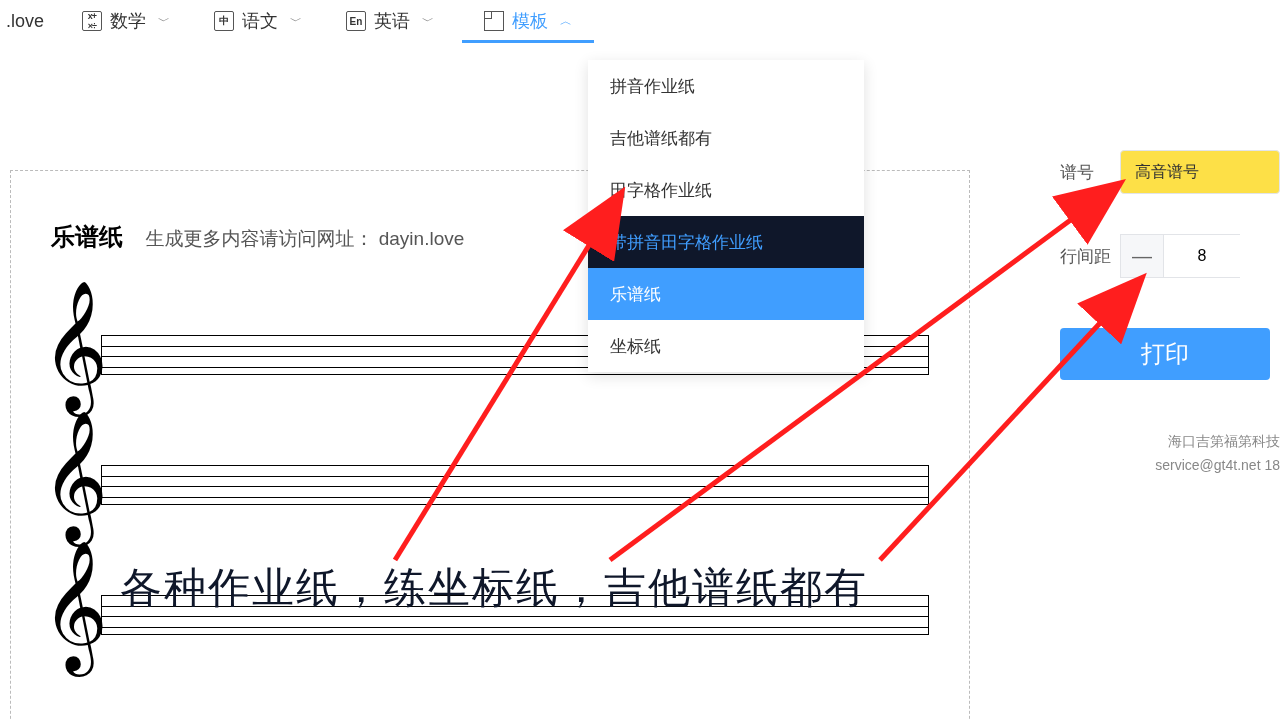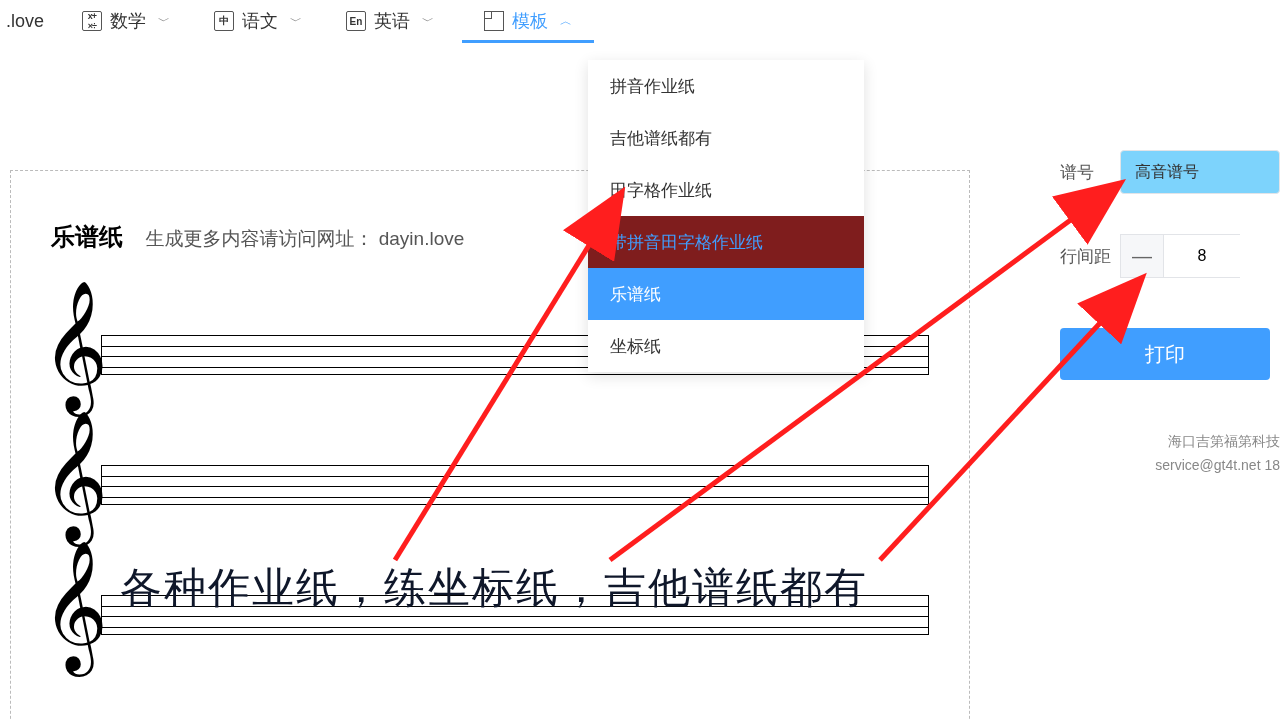--- a/index.html
+++ b/index.html
@@ -15,45 +15,45 @@
   .navitem.active::after{content:"";position:absolute;left:0;right:0;bottom:-1px;height:3px;background:#409eff;}
   .navicon{display:inline-flex;width:20px;height:20px;border:1.5px solid #555;border-radius:2px;align-items:center;justify-content:center;font-size:10px;font-weight:bold;}
   .navicon.math{font-size:9px;letter-spacing:-1px;}
   .navicon.tmpl{border:none;width:20px;height:20px;position:relative;}
   .navicon.tmpl::before{content:"";position:absolute;inset:0;border:1.5px solid #555;}
   .navicon.tmpl::after{content:"";position:absolute;left:0;top:0;width:7px;height:7px;border-right:1.5px solid #555;border-bottom:1.5px solid #555;}
   
   
   .dropdown{position:absolute;left:588px;top:60px;width:276px;background:#fff;box-shadow:0 4px 14px rgba(0,0,0,.12);z-index:50;}
   .dropdown .opt{height:52px;display:flex;align-items:center;padding:0 22px;font-size:17px;color:#333;cursor:pointer;text-align:center;}
-  .dropdown .opt.hover{background:#7f1d1d;color:#409eff;}
+  .dropdown .opt.hover{background:#0f172a;color:#409eff;}
   .dropdown .opt.selected{background:#409eff;color:#fff;}
   
   
   .doc{position:absolute;left:10px;top:170px;width:960px;border:1px dashed #bbb;padding:50px 40px 120px 40px;}
   .doc h1{font-size:24px;font-weight:700;display:inline-block;margin-right:18px;}
   .doc .sub{font-size:19px;color:#555;}
   .staffblock{margin-top:70px;}
   .staff{position:relative;height:70px;margin-bottom:60px;}
   .staff .lines{position:absolute;left:50px;right:0;top:12px;height:40px;border-top:1.2px solid #000;border-bottom:1.2px solid #000;}
   .staff .lines::before{content:"";position:absolute;left:0;right:0;top:10px;height:20px;border-top:1.2px solid #000;border-bottom:1.2px solid #000;}
   .staff .lines::after{content:"";position:absolute;left:0;right:0;top:20px;border-top:1.2px solid #000;}
   .staff .lines .cap{position:absolute;top:-1px;bottom:-1px;width:1.2px;background:#000;}
   .staff .lines .cap.l{left:0;} .staff .lines .cap.r{right:0;}
   .staff .clef{position:absolute;left:0;top:-14px;font-size:78px;line-height:1;font-family:"Segoe UI Symbol","Noto Music",serif;}
   
   
   .panel{position:absolute;right:0;top:150px;width:220px;}
   .frow{display:flex;align-items:center;margin-bottom:40px;}
   .frow .flabel{width:60px;font-size:17px;color:#555;}
-  .frow .fctrl{flex:1;height:44px;border:1px solid #e2e4e8;border-radius:4px;display:flex;align-items:center;padding:0 14px;font-size:16px;color:#333;background:#7dd3fc;}
+  .frow .fctrl{flex:1;height:44px;border:1px solid #e2e4e8;border-radius:4px;display:flex;align-items:center;padding:0 14px;font-size:16px;color:#333;background:#fde047;}
   .stepper{display:flex;align-items:center;height:44px;}
   .stepper .btn{width:44px;height:44px;border:1px solid #e2e4e8;background:#f6f7f9;display:flex;align-items:center;justify-content:center;font-size:20px;color:#666;cursor:pointer;}
   .stepper .val{width:76px;height:44px;border-top:1px solid #e2e4e8;border-bottom:1px solid #e2e4e8;display:flex;align-items:center;justify-content:center;font-size:16px;}
-  .printbtn{width:210px;height:52px;background:#409eff;color:#fff;font-size:20px;border:none;border-radius:4px;cursor:pointer;margin-top:10px;}
+  .printbtn{width:210px;height:52px;background:#409eff;color:#fff;font-size:24px;border:none;border-radius:4px;cursor:pointer;margin-top:10px;}
   .footer{margin-top:50px;font-size:14px;color:#888;text-align:right;line-height:1.7;white-space:nowrap;}
   
   
   .ann-text{position:absolute;left:120px;top:560px;font-size:42px;color:#0f172a;font-weight:500;letter-spacing:2px;z-index:80;white-space:nowrap;}
   svg.arrows{position:absolute;inset:0;pointer-events:none;z-index:70;}
 </style>
 </head>
 <body>
 
 <div class="topnav">

